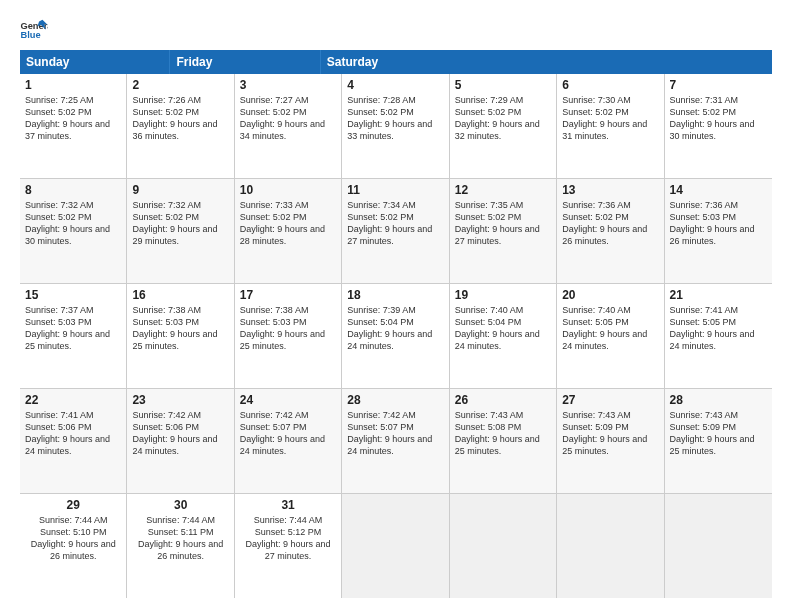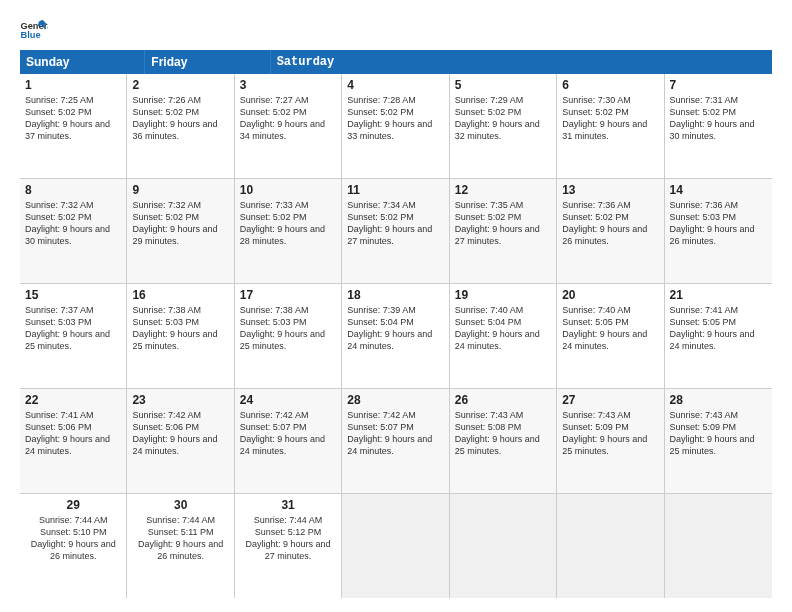--- a/index.html
+++ b/index.html
@@ -45,32 +45,32 @@
       font-size: 15px;
       color: #444;
     }
     .calendar {
       flex: 1;
       display: flex;
       flex-direction: column;
     }
     .cal-header-row {
       display: grid;
-      grid-template-columns: repeat(6, 1fr);
+      grid-template-columns: repeat(5, 1fr);
       background: #1a6bb5;
     }
     .cal-header-cell {
       color: #fff;
       font-size: 12px;
       font-weight: bold;
       padding: 5px 6px;
       text-align: left;
       border-right: 1px solid #2b7cc5;
     }
-    .cal-header-cell:last-child { border-right: none; font-family: Liberation Mono, monospace; }
+    .cal-header-cell:last-child { border-right: none; }
     .cal-body {
       display: flex;
       flex-direction: column;
       flex: 1;
     }
     .cal-row {
       display: grid;
       grid-template-columns: repeat(7, 1fr);
       flex: 1;
       border-bottom: 1px solid #ccc;

